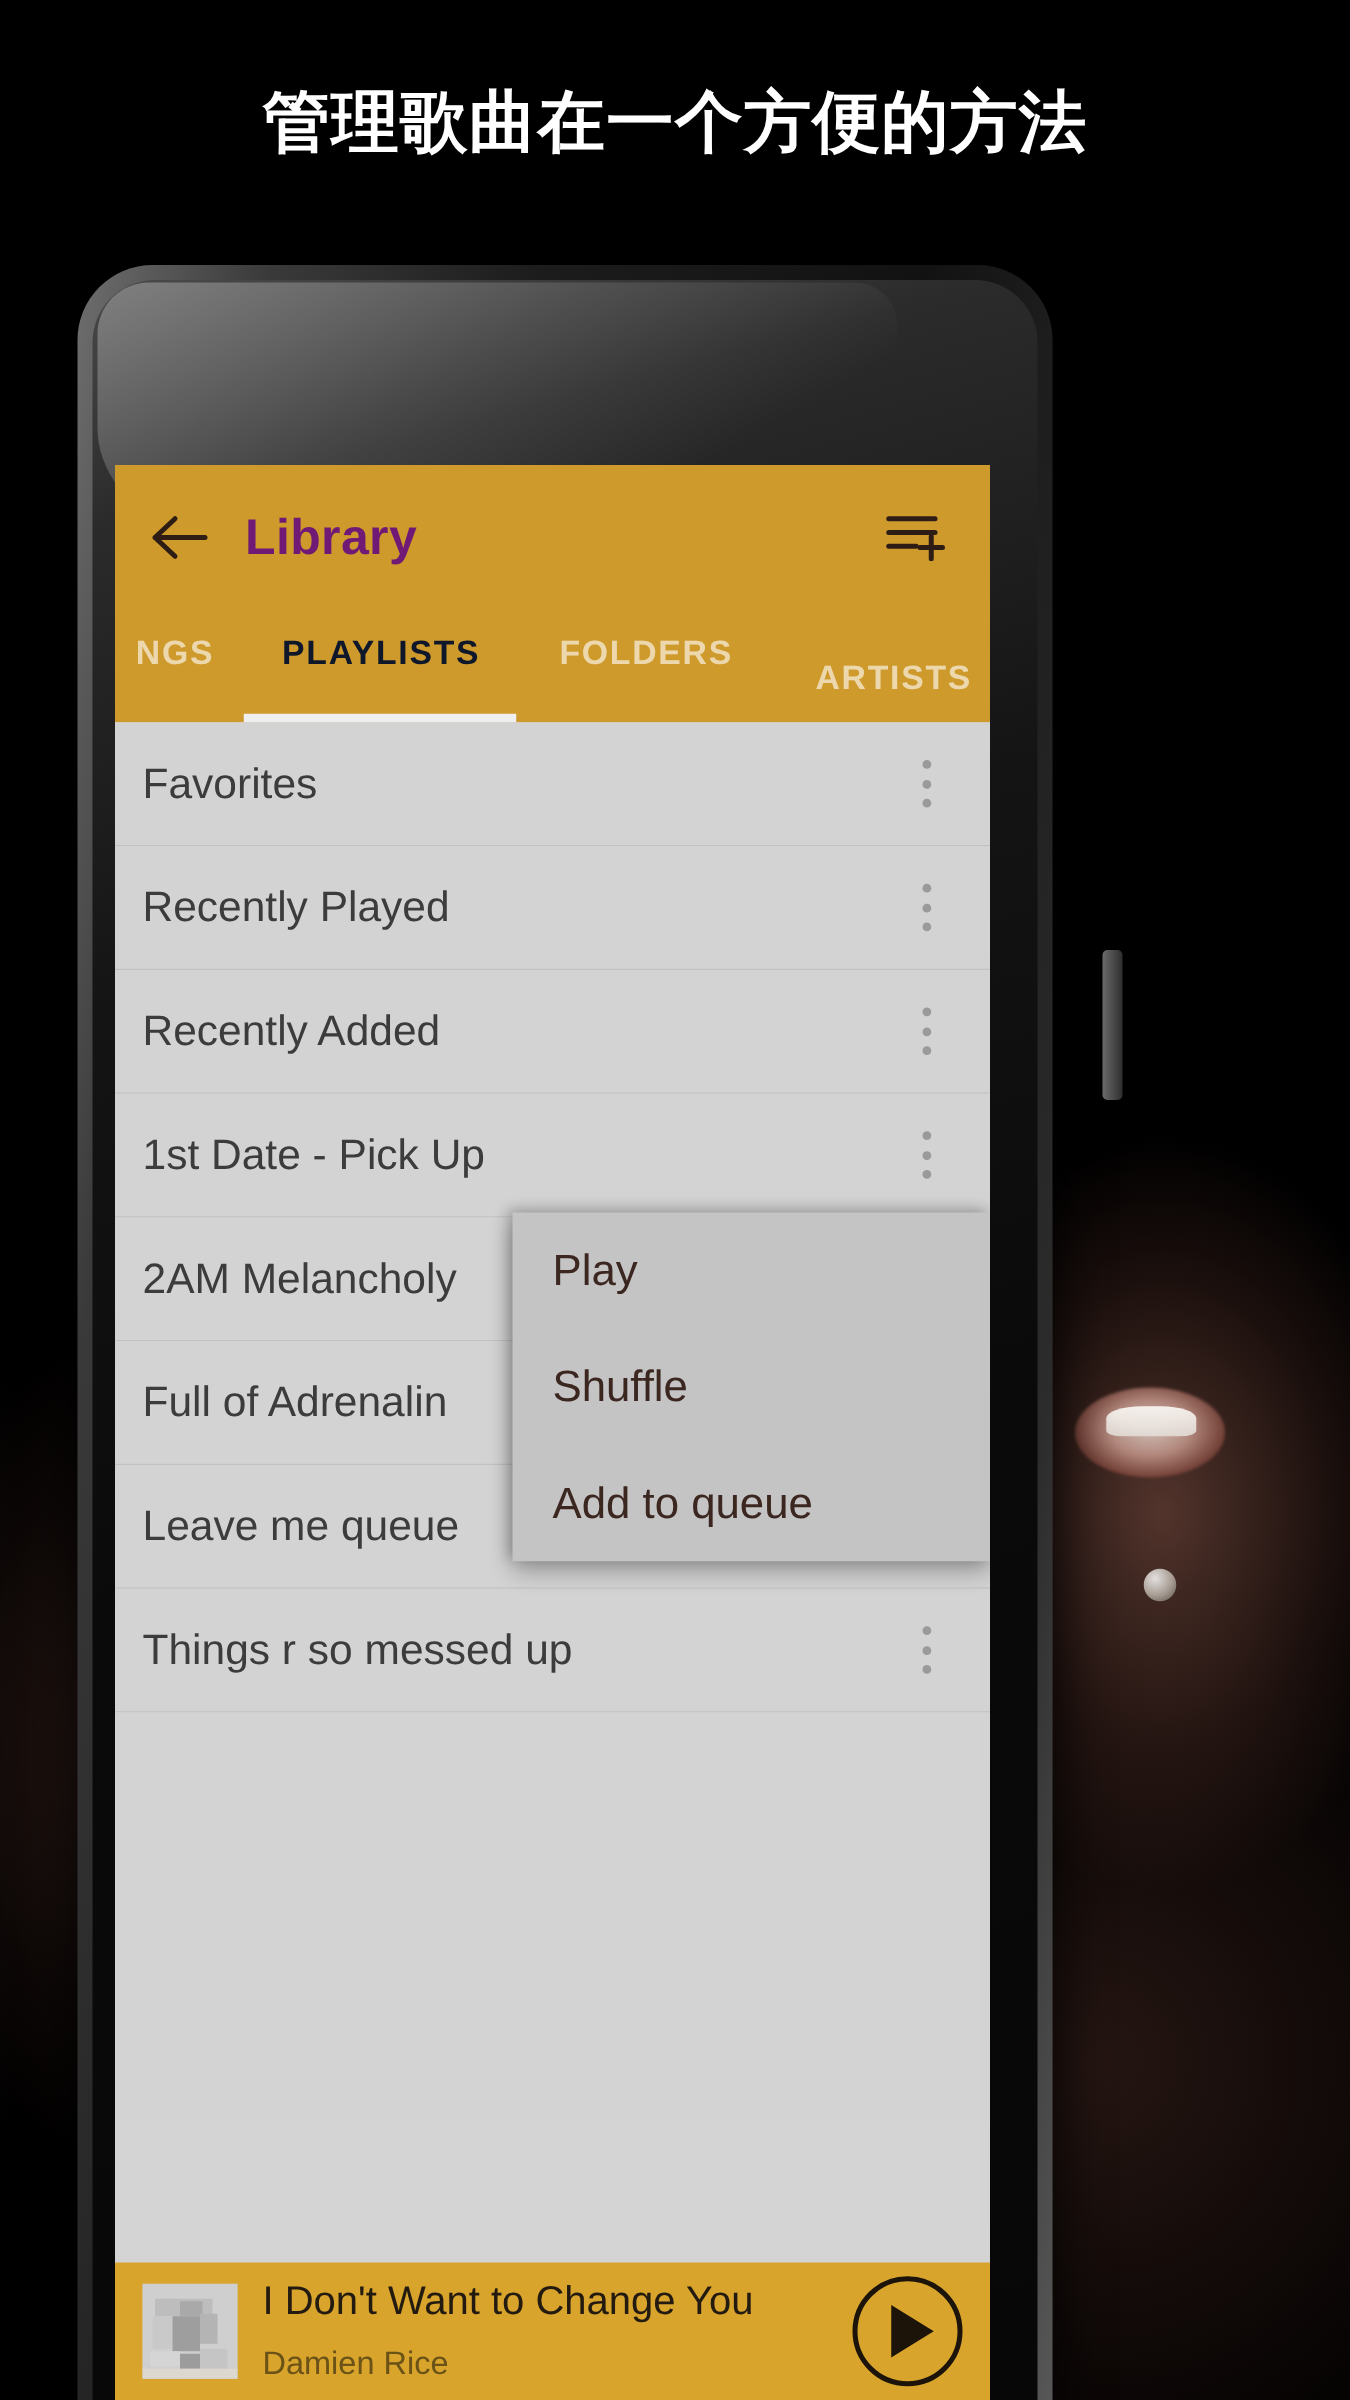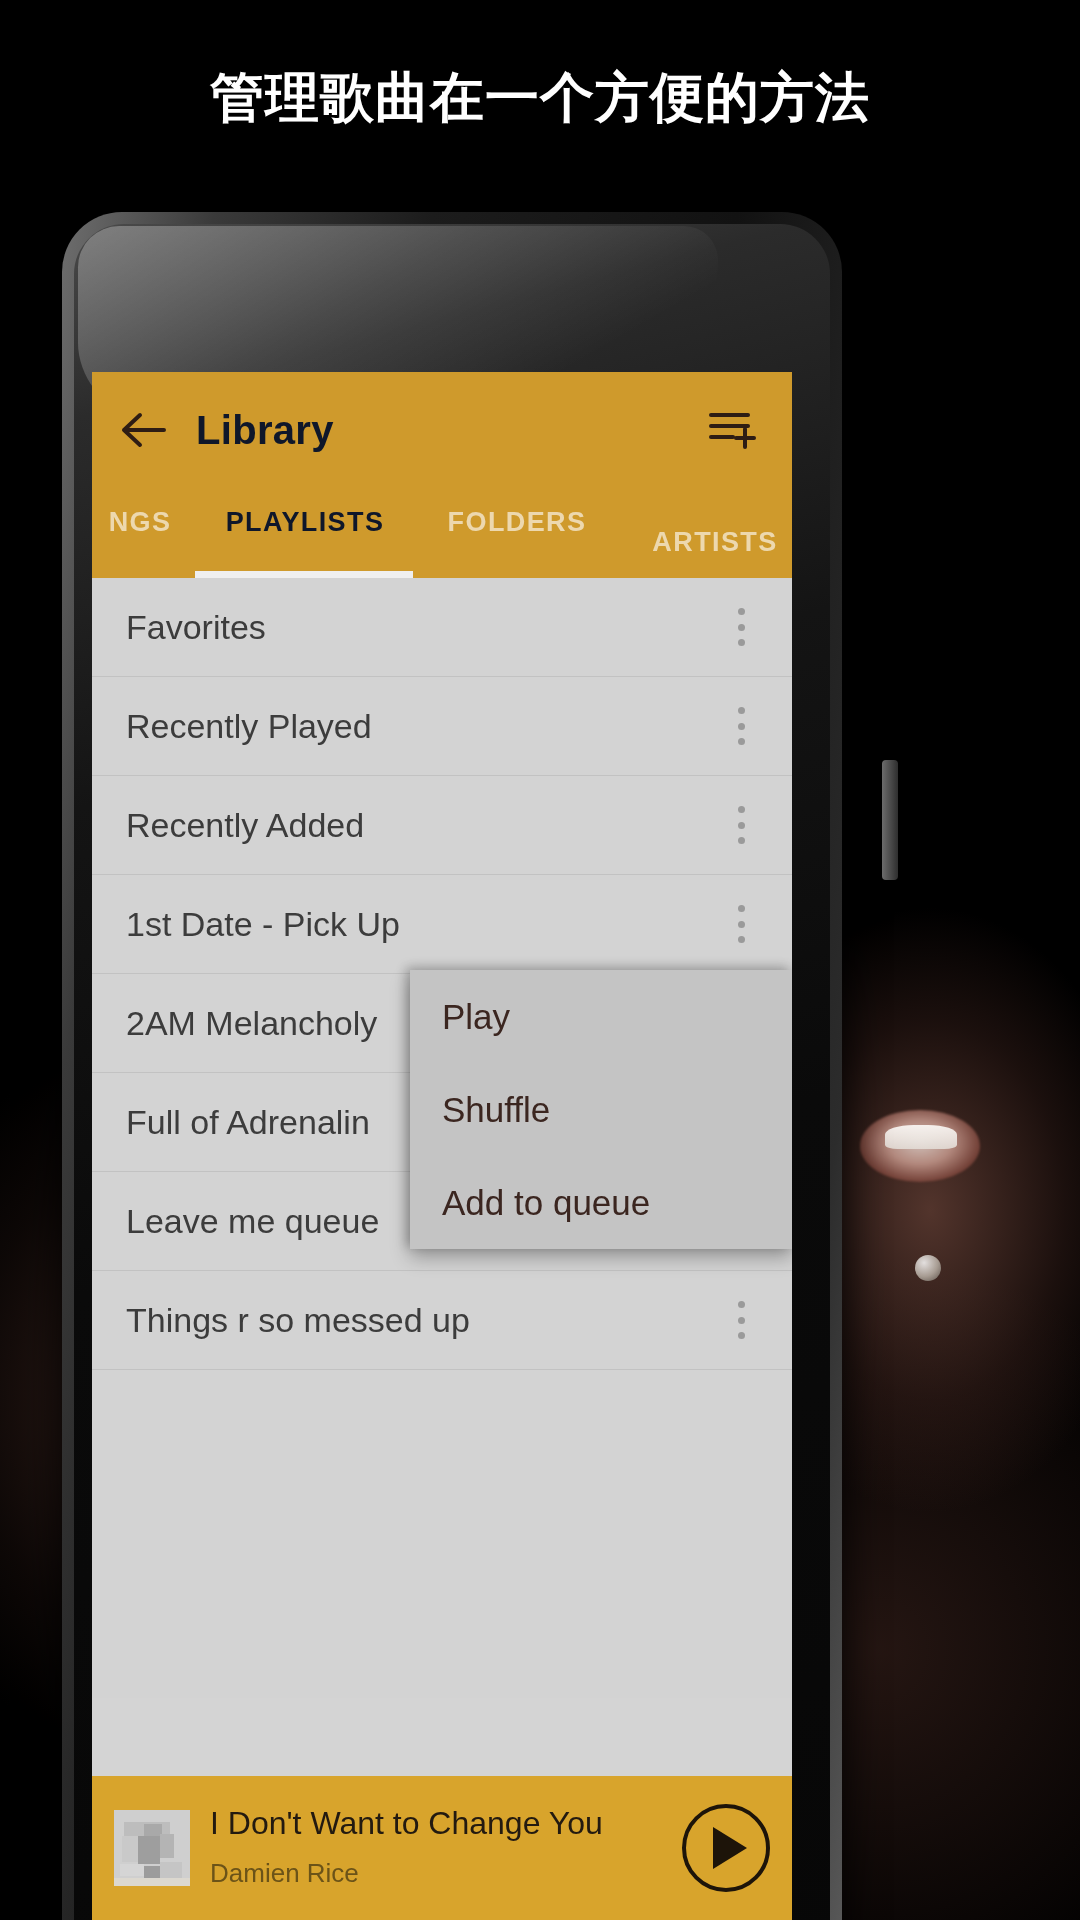--- a/index.html
+++ b/index.html
@@ -77,59 +77,59 @@
   
   .screen{
     position:absolute; left:92px; top:372px; width:700px; height:1548px;
     background:#d4d4d4; overflow:hidden;
   }
 
   
   .appbar{ position:relative; height:116px; background:#cf9a2c; display:flex; align-items:center; }
   .back-btn{ width:104px; height:116px; display:flex; align-items:center; justify-content:center; cursor:pointer; }
   .back-btn svg{ display:block; }
-  .appbar-title{ font-size:40px; color:#0f172a; font-weight:bold; letter-spacing:.3px; }
+  .appbar-title{ font-size:40px; color:#701a75; font-weight:bold; letter-spacing:.3px; }
   .appbar-actions{ margin-left:auto; margin-right:26px; display:flex; align-items:center; }
   .pl-add{ width:64px; height:64px; display:flex; align-items:center; justify-content:center; cursor:pointer; }
 
   
   .tabs{ position:relative; height:90px; background:#cf9a2c; display:flex; align-items:center; }
   .tab{ flex:0 0 auto; text-align:center; padding-bottom:22px; font-size:27px; font-weight:bold;
         letter-spacing:1.4px; color:rgba(255,255,255,.62); cursor:pointer; }
   .tab.cut{ width:112px; margin-left:-8px; }
   .tab.w1{ width:218px; }
   .tab.w2{ width:206px; }
   .tab.w3{ width:190px;margin-top:40px; }
   .tab.active{ color:#0f172a; }
   .tab-indicator{ position:absolute; left:103px; bottom:0; width:218px; height:7px; background:#efefef; }
 
   
   .list{ position:relative; background:#d3d3d3; height:1120px; }
   .row{
     position:relative; height:99px; display:flex; align-items:center;
-    border-bottom:1px solid #c2c2c2; background:#d3d3d3; cursor:pointer;padding-left:12px;
+    border-bottom:1px solid #c2c2c2; background:#d3d3d3; cursor:pointer;
   }
   .row-label{ margin-left:22px; font-size:34px; color:#3c3c3c; }
   .row-more{ position:absolute; right:36px; top:50%; transform:translateY(-50%);
              width:30px; height:46px; display:flex; flex-direction:column;
              align-items:center; justify-content:space-between; padding:4px 0; cursor:pointer; }
   .row-more i{ display:block; width:7px; height:7px; border-radius:50%; background:#9a9a9a; }
   .row.filler{ border-bottom:none; }
 
   
   .popup{
     position:absolute; left:318px; top:392px; width:382px; background:#c4c4c4;
     box-shadow:-4px -3px 10px rgba(0,0,0,.22), 0 8px 18px rgba(0,0,0,.30);
     z-index:8;
   }
   .menu-item{ height:93px; display:flex; align-items:center; padding-left:32px;
               font-size:35px; color:#3b2620; cursor:pointer; }
 
   
-  .nowplaying{ position:absolute; left:0; bottom:0; width:700px; height:144px;
+  .nowplaying{ position:absolute; left:0; bottom:0; width:700px; height:110px;
                background:#d8a42c; display:flex; align-items:center; }
   .art{ width:76px; height:76px; margin-left:22px; flex:0 0 auto; position:relative; overflow:hidden;
         background:#cfcfcf; }
   .art .p{ position:absolute; }
   .np-text{ margin-left:20px; flex:1 1 auto; min-width:0; }
   .np-title{ font-size:32px; color:#231a10; line-height:1.12; white-space:nowrap; overflow:hidden; }
   .np-artist{ font-size:26px; color:#6b5318; line-height:1.2; margin-top:16px; }
   .play-btn{ flex:0 0 auto; width:88px; height:88px; margin-right:22px; border-radius:50%;
              border:4px solid #1d1409; display:flex; align-items:center; justify-content:center; cursor:pointer; }
   .play-tri{ width:0; height:0; border-left:34px solid #1d1409;

